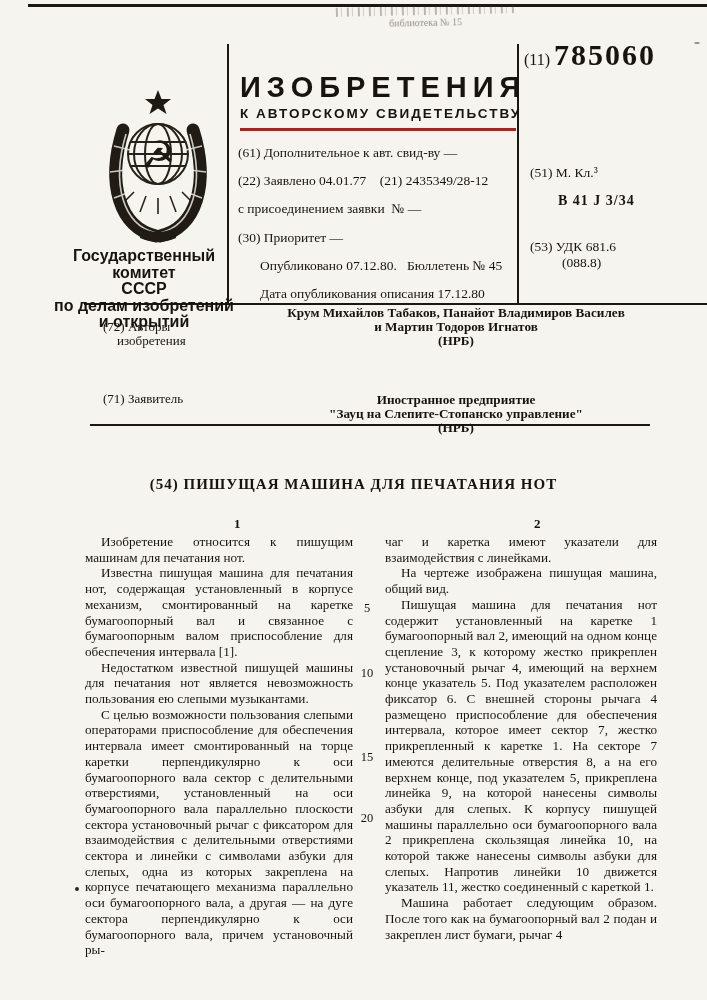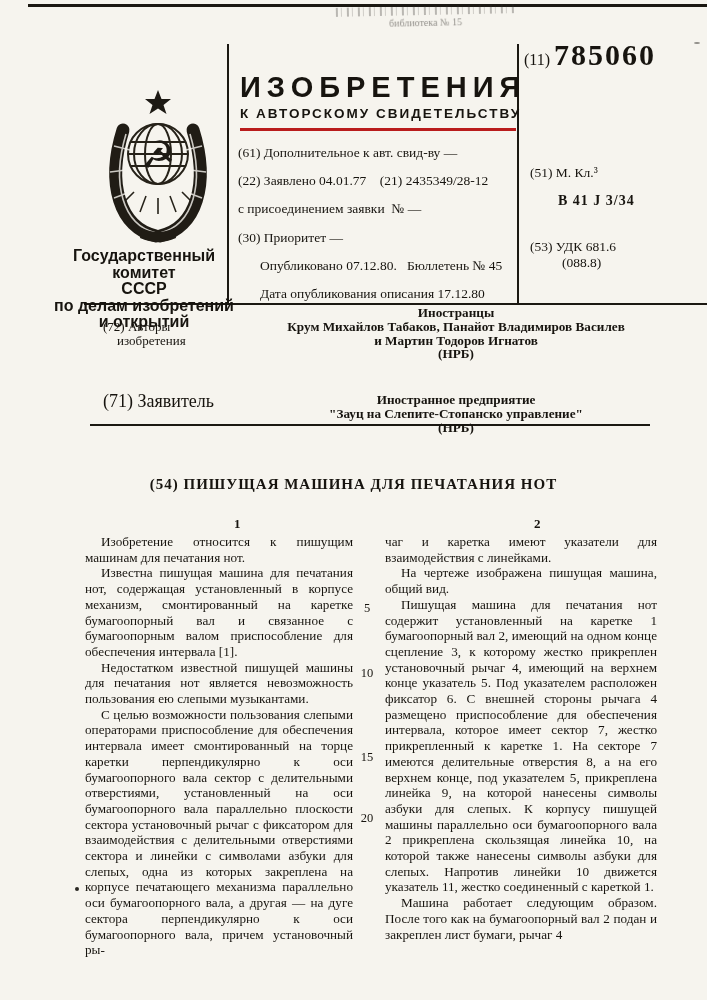--- a/index.html
+++ b/index.html
@@ -69,21 +69,21 @@
   .stamp-smudge {
     height:9px; margin:0 8px 2px 8px; opacity:0.55;
     background:repeating-linear-gradient(90deg,
       rgba(45,42,38,0.55) 0 2px, transparent 2px 5px,
       rgba(45,42,38,0.35) 5px 6px, transparent 6px 11px);
   }
 
   
   .authors-label { left:103px; top:320px; font-size:13px; line-height:14px; }
   .authors-label div:nth-child(2) { padding-left:14px; }
-  .applicant-label { left:103px; top:391px; font-size:18px; }
+  .applicant-label { left:103px; top:391px; font-size:13px; }
   .party-block {
     left:240px; width:432px; text-align:center;
     font-weight:bold; font-size:13.2px; line-height:13.8px;
   }
   #authors-block { top:306px; }
   #applicant-block { top:377px;margin-top:16px; }
 
   
   .title54 {
     left:0; top:453px; width:707px; text-align:center;
@@ -190,21 +190,20 @@
   <div class="abs mkl-label">(51) М. Кл.³</div>
   <div class="abs mkl-value">В 41 J 3/34</div>
   <div class="abs udk-label">(53) УДК 681.6</div>
   <div class="abs udk-value">(088.8)</div>
 
   <div class="abs authors-label">
       <div>(72) Авторы</div>
       <div>изобретения</div>
     </div>
   <div class="abs party-block" id="authors-block">
-      <div>Иностранцы</div>
       <div>Крум Михайлов Табаков, Панайот Владимиров Василев</div>
       <div>и Мартин Тодоров Игнатов</div>
       <div>(НРБ)</div>
     </div>
 
   <div class="abs applicant-label">(71) Заявитель</div>
   <div class="abs party-block" id="applicant-block">
       <div>Иностранное предприятие</div>
       <div>"Зауц на Слепите-Стопанско управление"</div>
       <div>(НРБ)</div>

